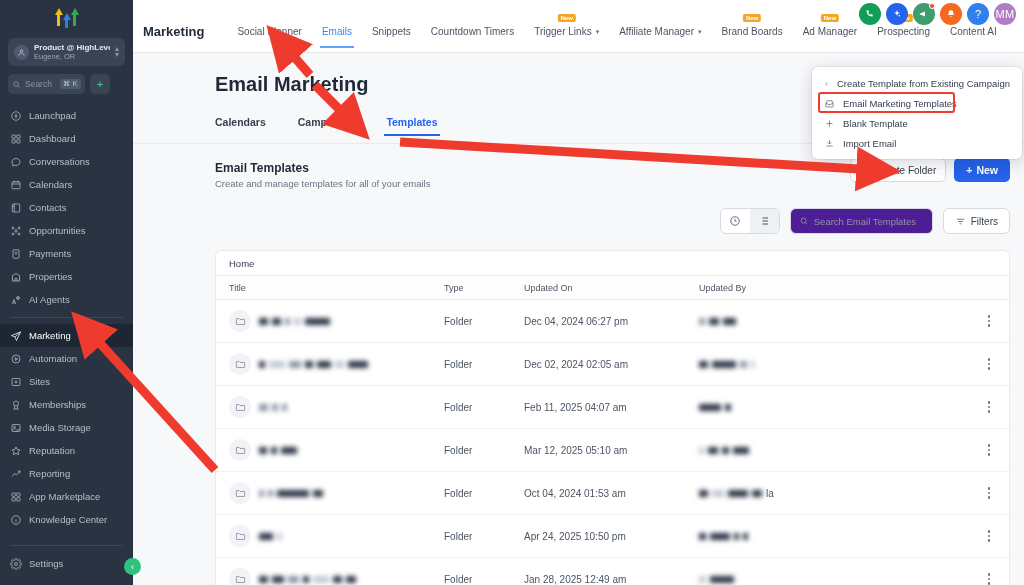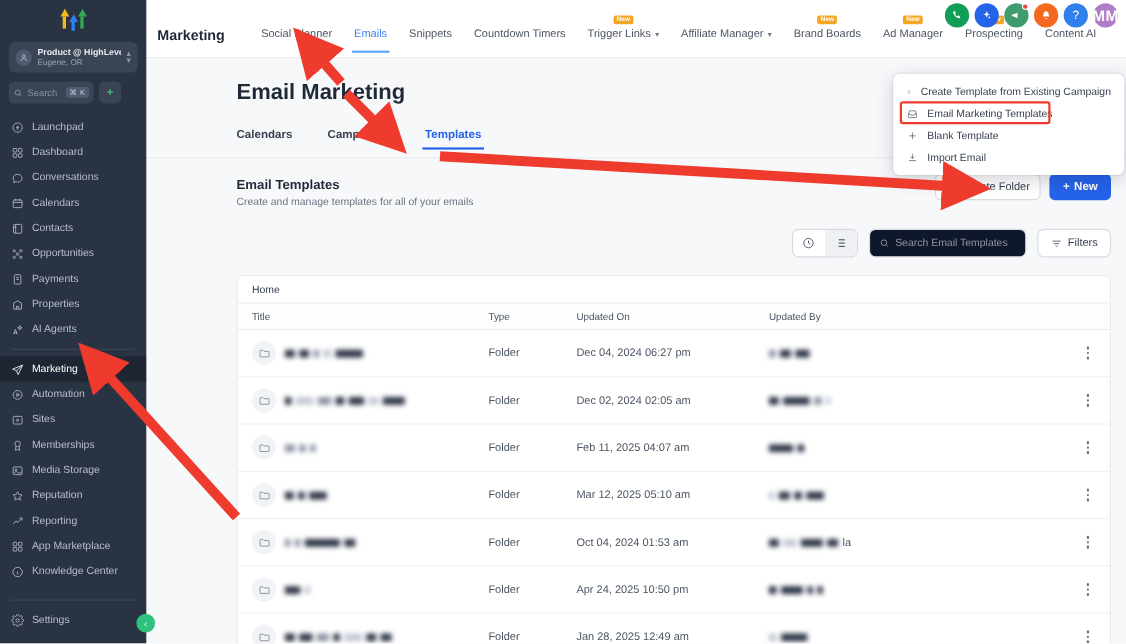--- a/index.html
+++ b/index.html
@@ -119,21 +119,21 @@
   .cicon {
     width: 22px; height: 22px; border-radius: 50%;
     display: flex; align-items: center; justify-content: center;
     color: #fff; cursor: pointer; position: relative;
   }
   .cicon svg { width: 12px; height: 12px; }
   .reddot {
     position: absolute; top: 0px; right: 0px; width: 6px; height: 6px;
     border-radius: 50%; background: #ef4444; border: 1.5px solid #fff;
   }
-  .avatar-mm { font-size: 14px; font-weight: bold; letter-spacing: .3px; text-align: right; }
+  .avatar-mm { font-size: 11px; font-weight: normal; letter-spacing: .3px; text-align: right; }
 
   
   #main {
     position: absolute; left: 133px; top: 53px; width: 891px; height: 532px;
     background: #f7f8fa; overflow: hidden;
   }
   #page-title { position: absolute; left: 82px; top: 20px; font-size: 20px; font-weight: bold; color: #1f2937; }
 
   #sub-tabs {
     position: absolute; left: 82px; top: 63px;
@@ -166,21 +166,21 @@
     display: flex; align-items: center; gap: 4px; padding: 0 12px;
     font-size: 10.5px; font-weight: bold; cursor: pointer;
   }
 
   #toolbar { position: absolute; right: 14px; top: 155px; display: flex; align-items: center; gap: 10px; }
   #view-toggle { display: flex; border: 1px solid #d7dae0; border-radius: 6px; overflow: hidden; background: #fff; height: 26px; }
   .vbtn { width: 29px; display: flex; align-items: center; justify-content: center; cursor: pointer; color: #4b5563; }
   .vbtn.sel { background: #eef0f3; }
   .vbtn svg { width: 12px; height: 12px; }
   #search-templates {
-    width: 143px; height: 26px; background: #0f172a; border: 1px solid #d7dae0;
+    width: 143px; height: 26px; background: #4c1d95; border: 1px solid #d7dae0;
     border-radius: 6px; display: flex; align-items: center; gap: 5px; padding: 0 8px;
     cursor: text;
   }
   #search-templates .ph { color: #9096a1; font-size: 9.5px; }
   #filters-btn {
     height: 26px; background: #fff; border: 1px solid #d7dae0; border-radius: 6px;
     display: flex; align-items: center; gap: 5px; padding: 0 11px;
     font-size: 10px; color: #374151; cursor: pointer;
   }
 

